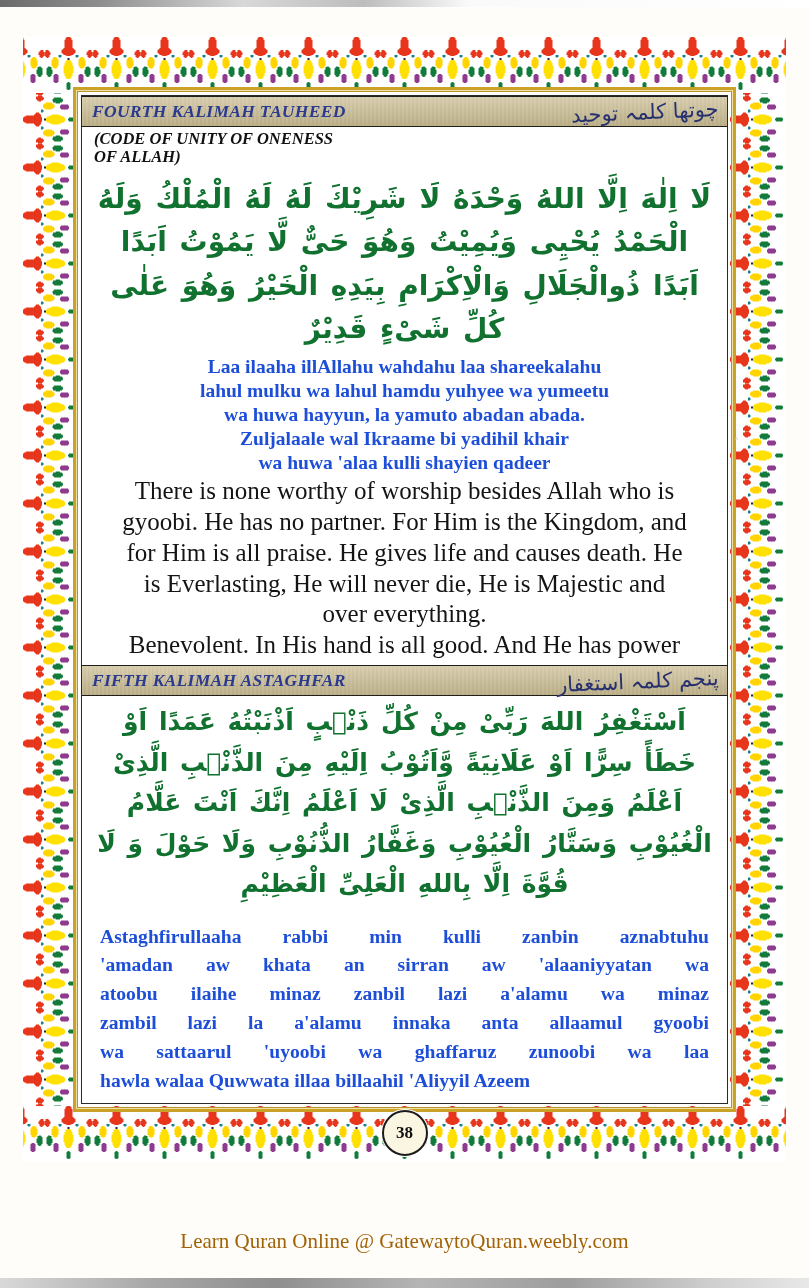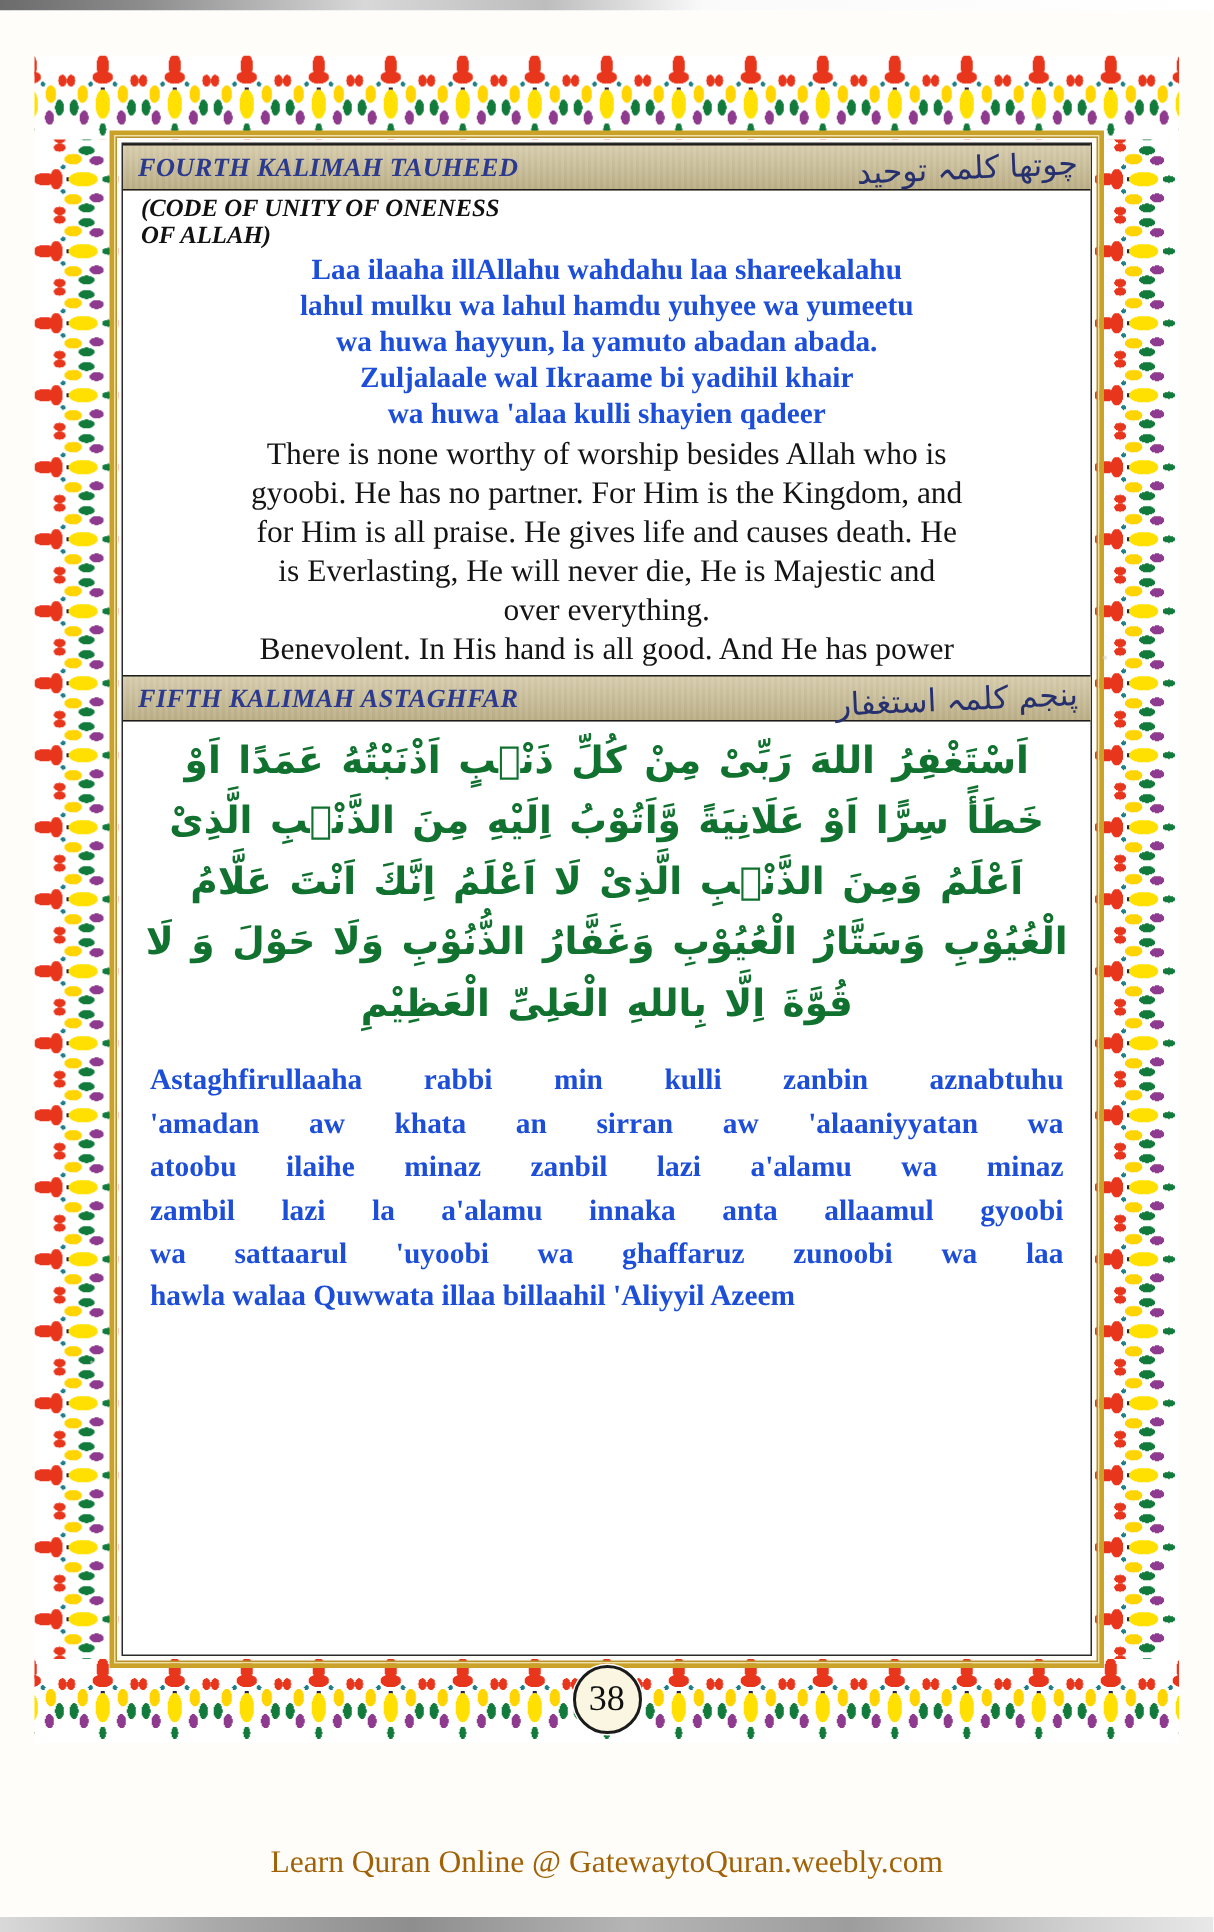--- a/index.html
+++ b/index.html
@@ -183,36 +183,36 @@
   #translit-5 .ln{display:block;}
   #translit-5 .ln:not(:last-child){
     text-align:justify;
     text-align-last:justify;
   }
 
   
   #translation-4{
     color:#141414;
     font-family:"Liberation Serif", serif;
-    font-size:21px;
+    font-size:25px;
     line-height:1.235;
     text-align:center;
     padding:1px 10px 4px 10px;
   }
 
   
   #page-number{
     position:absolute;left:50%;transform:translateX(-50%);
     bottom:6px;
     width:42px;height:42px;border-radius:50%;
     background:#fbf6e2;
     border:2px solid #1b1b1b;
     display:flex;align-items:center;justify-content:center;
     font-family:"Liberation Serif", serif;
-    font-weight:normal;font-size:24px;color:#101010;
+    font-weight:bold;font-size:17px;color:#101010;
     z-index:5;
     box-shadow:0 0 0 1px #ffffff;
   }
 
   
   #footer{
     position:absolute;left:0;bottom:24px;width:809px;
     text-align:center;
     font-family:"Liberation Serif", serif;
     font-size:21px;
@@ -240,20 +240,21 @@
     <div id="content">
 
       <div class="kalimah-bar">
         <span class="kalimah-title">FOURTH KALIMAH TAUHEED</span>
         <span class="kalimah-urdu">چوتھا کلمہ توحید</span>
       </div>
 
       <div class="kalimah-sub">(CODE OF UNITY OF ONENESS
 OF ALLAH)</div>
 
+      <div class="arabic" id="arabic-4">لَا اِلٰهَ اِلَّا اللهُ وَحْدَهُ لَا شَرِيْكَ لَهُ لَهُ الْمُلْكُ وَلَهُ الْحَمْدُ يُحْيِى وَيُمِيْتُ وَهُوَ حَىٌّ لَّا يَمُوْتُ اَبَدًا اَبَدًا ذُوالْجَلَالِ وَالْاِكْرَامِ بِيَدِهِ الْخَيْرُ وَهُوَ عَلٰى كُلِّ شَىْءٍ قَدِيْرٌ</div>
 
       <div class="translit" id="translit-4">
         <div>Laa ilaaha illAllahu wahdahu laa shareekalahu</div>
         <div>lahul mulku wa lahul hamdu yuhyee wa yumeetu</div>
         <div>wa huwa hayyun, la yamuto abadan abada.</div>
         <div>Zuljalaale wal Ikraame bi yadihil khair</div>
         <div>wa huwa 'alaa kulli shayien qadeer</div>
       </div>
 
       <div id="translation-4">

